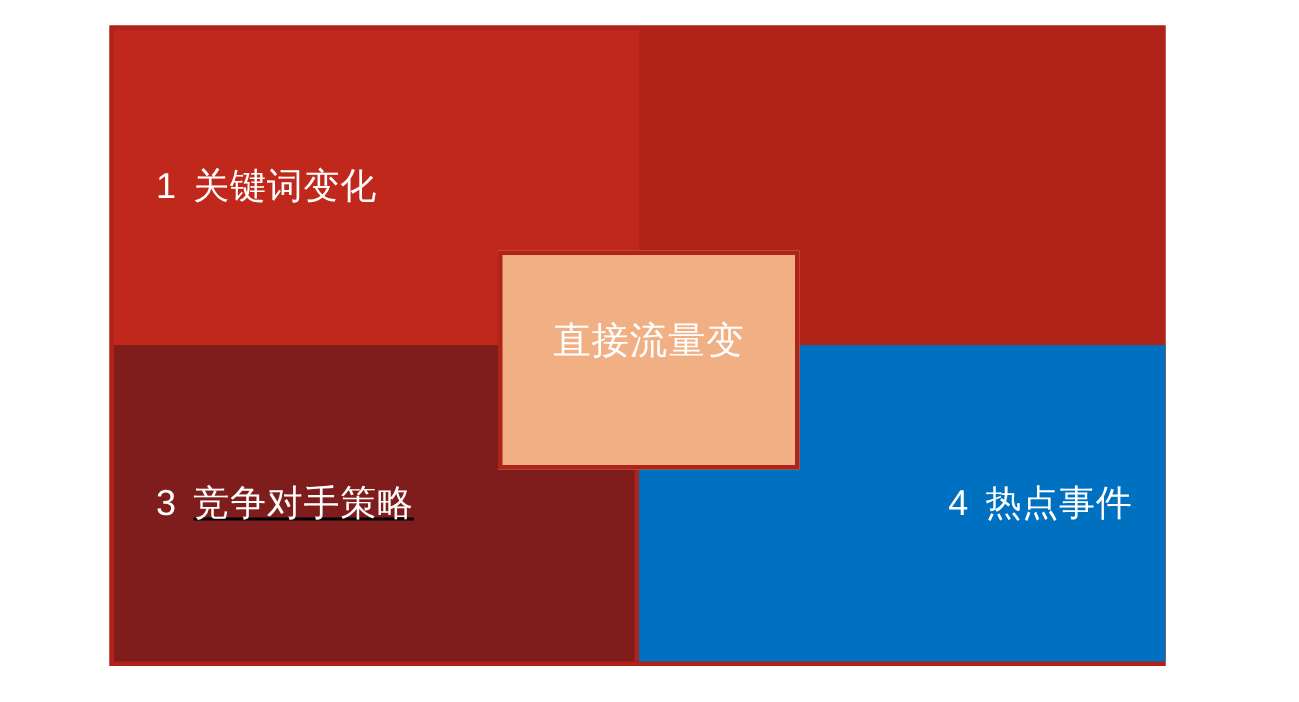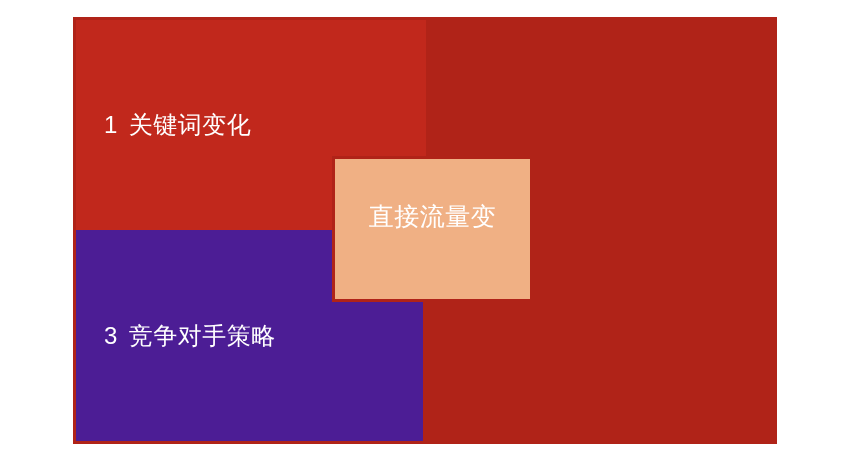--- a/index.html
+++ b/index.html
@@ -62,29 +62,29 @@
   .quad-num {
     display: inline-block;
     margin-right: 11px;
   }
 
   
   #quadrant-1 { background: #c1281c; grid-column: 1; grid-row: 1; }
   #quadrant-2 { background: #00ad4e; grid-column: 2; grid-row: 1;
                 border-left: 1px solid #00ad4e;
                 border-bottom: 3px solid #b02318; }
-  #quadrant-3 { background: #4c1d95; grid-column: 1; grid-row: 2;
-                border-right: 3px solid #b02318; }
+  #quadrant-3 { background: #7f1d1d; grid-column: 1; grid-row: 2;
+                border-right: 3px solid #b02318; text-decoration: underline; }
   #quadrant-4 { background: #0070c0; grid-column: 2; grid-row: 2; }
 
   
   #center-box {
     position: absolute;
     left: 332px;
-    top: 156px;
+    top: 167px;
     width: 201px;
     height: 146px;
     box-sizing: border-box;
     background: #f0b084;
     border: 3px solid #b02318;
     display: flex;
     flex-direction: column;
     align-items: center;
     justify-content: center;
     z-index: 10;
@@ -111,20 +111,25 @@
       </div>
     </div>
 
 
     <div class="quadrant align-left" id="quadrant-3">
       <div class="quad-text">
         <span class="quad-num">3</span><span>竞争对手策略</span>
       </div>
     </div>
 
+    <div class="quadrant align-right" id="quadrant-4">
+      <div class="quad-text">
+        <span class="quad-num">4</span><span>热点事件</span>
+      </div>
+    </div>
 
   </div>
 
   <div id="center-box">
     <div class="center-line line-1">直接流量变</div>
   </div>
 
 </div>
 
 </body></html>

